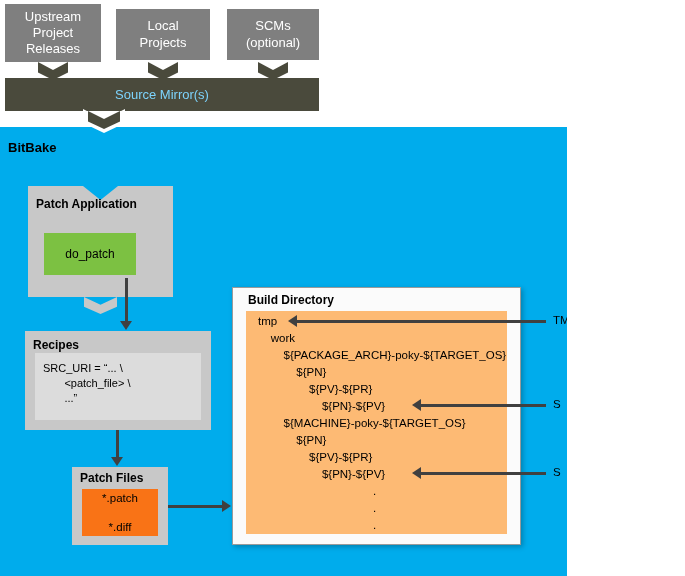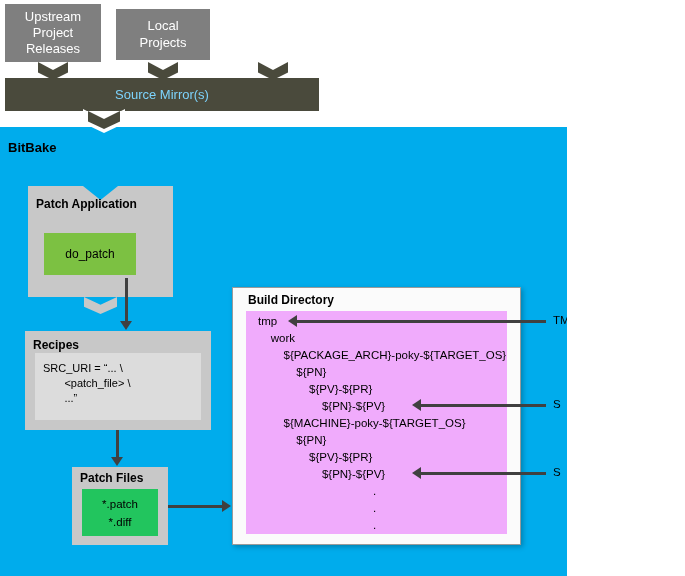--- a/index.html
+++ b/index.html
@@ -28,48 +28,51 @@
   
   .panel{background:#c8c8c8;}
   .panel-title{font-size:12px;font-weight:bold;color:#000;}
   .task{
     background:#7cc142;font-size:12px;color:#000;
     display:flex;align-items:center;justify-content:center;
   }
   .codebox{background:#dcdcdc;font-size:11px;line-height:15px;padding:8px 0 0 8px;box-sizing:border-box;}
   .code-line{white-space:pre;}
   .filebox{
-    background:#22c55e;font-size:11.5px;line-height:18px;
-    display:flex;flex-direction:column;align-items:center;justify-content:center;
+    background:#f97316;font-size:11.5px;line-height:18px;
+    display:flex;flex-direction:column;align-items:center;justify-content:space-between;
   }
   
   .builddir{
     background:#fbfbfb;border:1px solid #9a9a9a;box-sizing:border-box;
     box-shadow:2px 2px 5px rgba(0,0,0,0.25);
   }
-  .treebox{background:#f0abfc;font-size:11.5px;line-height:17px;padding:2px 0 0 12px;box-sizing:border-box;}
+  .treebox{background:#fdba74;font-size:11.5px;line-height:17px;padding:2px 0 0 12px;box-sizing:border-box;}
   .tree-line{white-space:pre;}
   
   .vline{width:3px;background:#404040;}
   .hline{height:3px;background:#404040;}
   .head-down{width:0;height:0;border-left:6px solid transparent;border-right:6px solid transparent;border-top:9px solid #404040;}
   .head-right{width:0;height:0;border-top:6px solid transparent;border-bottom:6px solid transparent;border-left:9px solid #404040;}
   .head-left{width:0;height:0;border-top:6px solid transparent;border-bottom:6px solid transparent;border-right:9px solid #404040;}
   .ann{font-size:11.5px;color:#000;}
 </style>
 </head>
 <body>
 
 <div id="canvas">
 
   <div class="abs srcbox" style="left:5px;top:4px;width:96px;height:58px;padding:0 4px;box-sizing:border-box;">
     <span>Upstream Project Releases</span>
   </div>
   <div class="abs srcbox" style="left:116px;top:9px;width:94px;height:51px;padding:10px 14px;box-sizing:border-box;">
     <span>Local Projects</span>
+  </div>
+  <div class="abs srcbox" style="left:227px;top:9px;width:92px;height:51px;padding:0 8px;box-sizing:border-box;">
+    <span>SCMs (optional)</span>
   </div>
 
   <div class="abs chev chev-olive" style="left:38px;top:62px;width:30px;height:18px;"></div>
   <div class="abs chev chev-olive" style="left:148px;top:62px;width:30px;height:18px;"></div>
   <div class="abs chev chev-olive" style="left:258px;top:62px;width:30px;height:18px;"></div>
 
   <div class="abs mirrorbar" style="left:5px;top:78px;width:314px;height:33px;">
     <span>Source Mirror(s)</span>
   </div>
 

